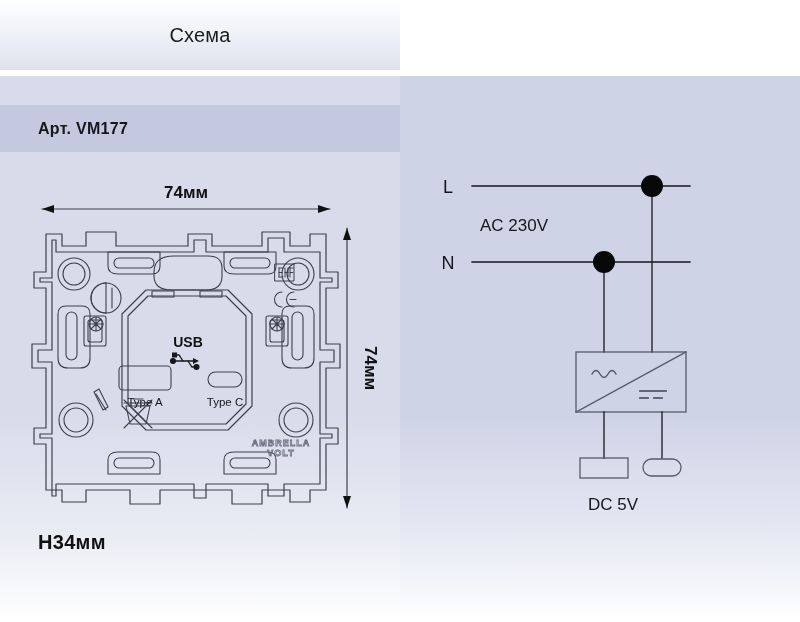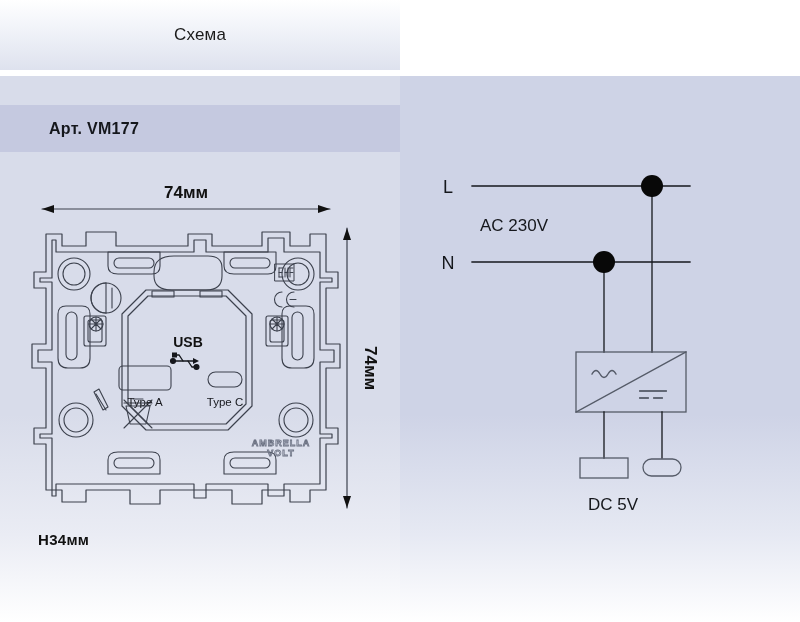--- a/index.html
+++ b/index.html
@@ -9,44 +9,44 @@
     font-family:"Liberation Sans","DejaVu Sans",sans-serif;
     overflow:hidden;
   }
   .page{position:relative;width:800px;height:622px;background:#fff;}
 
   
   .tabs{position:absolute;left:0;top:0;width:800px;height:70px;display:flex;}
   .tab{
     position:relative;height:70px;
     display:flex;align-items:center;justify-content:center;
-    font-size:17px;color:#1b1b1b;letter-spacing:.2px;
+    font-size:20px;color:#1b1b1b;letter-spacing:.2px;
   }
   .tab-left{width:400px;background:linear-gradient(to bottom,#ffffff 0%,#f3f5fa 35%,#dee2ee 100%);}
   .tab-right{width:400px;background:linear-gradient(to bottom,#ffffff 0%,#eceff7 30%,#c5cadf 100%);}
 
   
   .panels{position:absolute;left:0;top:76px;width:800px;height:546px;display:flex;}
   .panel{position:relative;height:546px;}
   .panel-left{width:400px;background:linear-gradient(to bottom,#d8dcea 0%,#d8dcea 62%,#eaecf4 84%,#ffffff 100%);}
   .panel-right{width:400px;background:linear-gradient(to bottom,#ced3e6 0%,#ced3e6 62%,#e6e9f3 84%,#ffffff 100%);}
 
   
   .art-band{
     position:absolute;left:0;top:29px;width:400px;height:47px;
-    background:#c5c9e0;display:flex;align-items:center;padding-left:11px;
+    background:#c5c9e0;display:flex;align-items:center;
   }
   .art-text{margin-left:38px;font-size:16px;color:#15171c;font-weight:600;letter-spacing:.3px;}
 
   
   .draw{position:absolute;left:0;top:0;}
 
   .dimtext{font-family:"Liberation Sans",sans-serif;font-size:17px;fill:#111;font-weight:700;}
   .dimtext-sm{font-family:"Liberation Sans",sans-serif;font-size:14px;fill:#111;font-weight:700;}
-  .h-label{position:absolute;left:38px;top:455px;font-size:15px;font-weight:700;color:#111;letter-spacing:.3px;}
+  .h-label{position:absolute;left:38px;top:455px;font-size:20px;font-weight:700;color:#111;letter-spacing:.3px;}
 
   
   .ctext{font-family:"Liberation Sans",sans-serif;font-size:17px;fill:#15171c;}
   .ctext-term{font-family:"Liberation Sans",sans-serif;font-size:18px;fill:#15171c;}
 </style>
 </head>
 <body>
 
 <div class="page">
 

